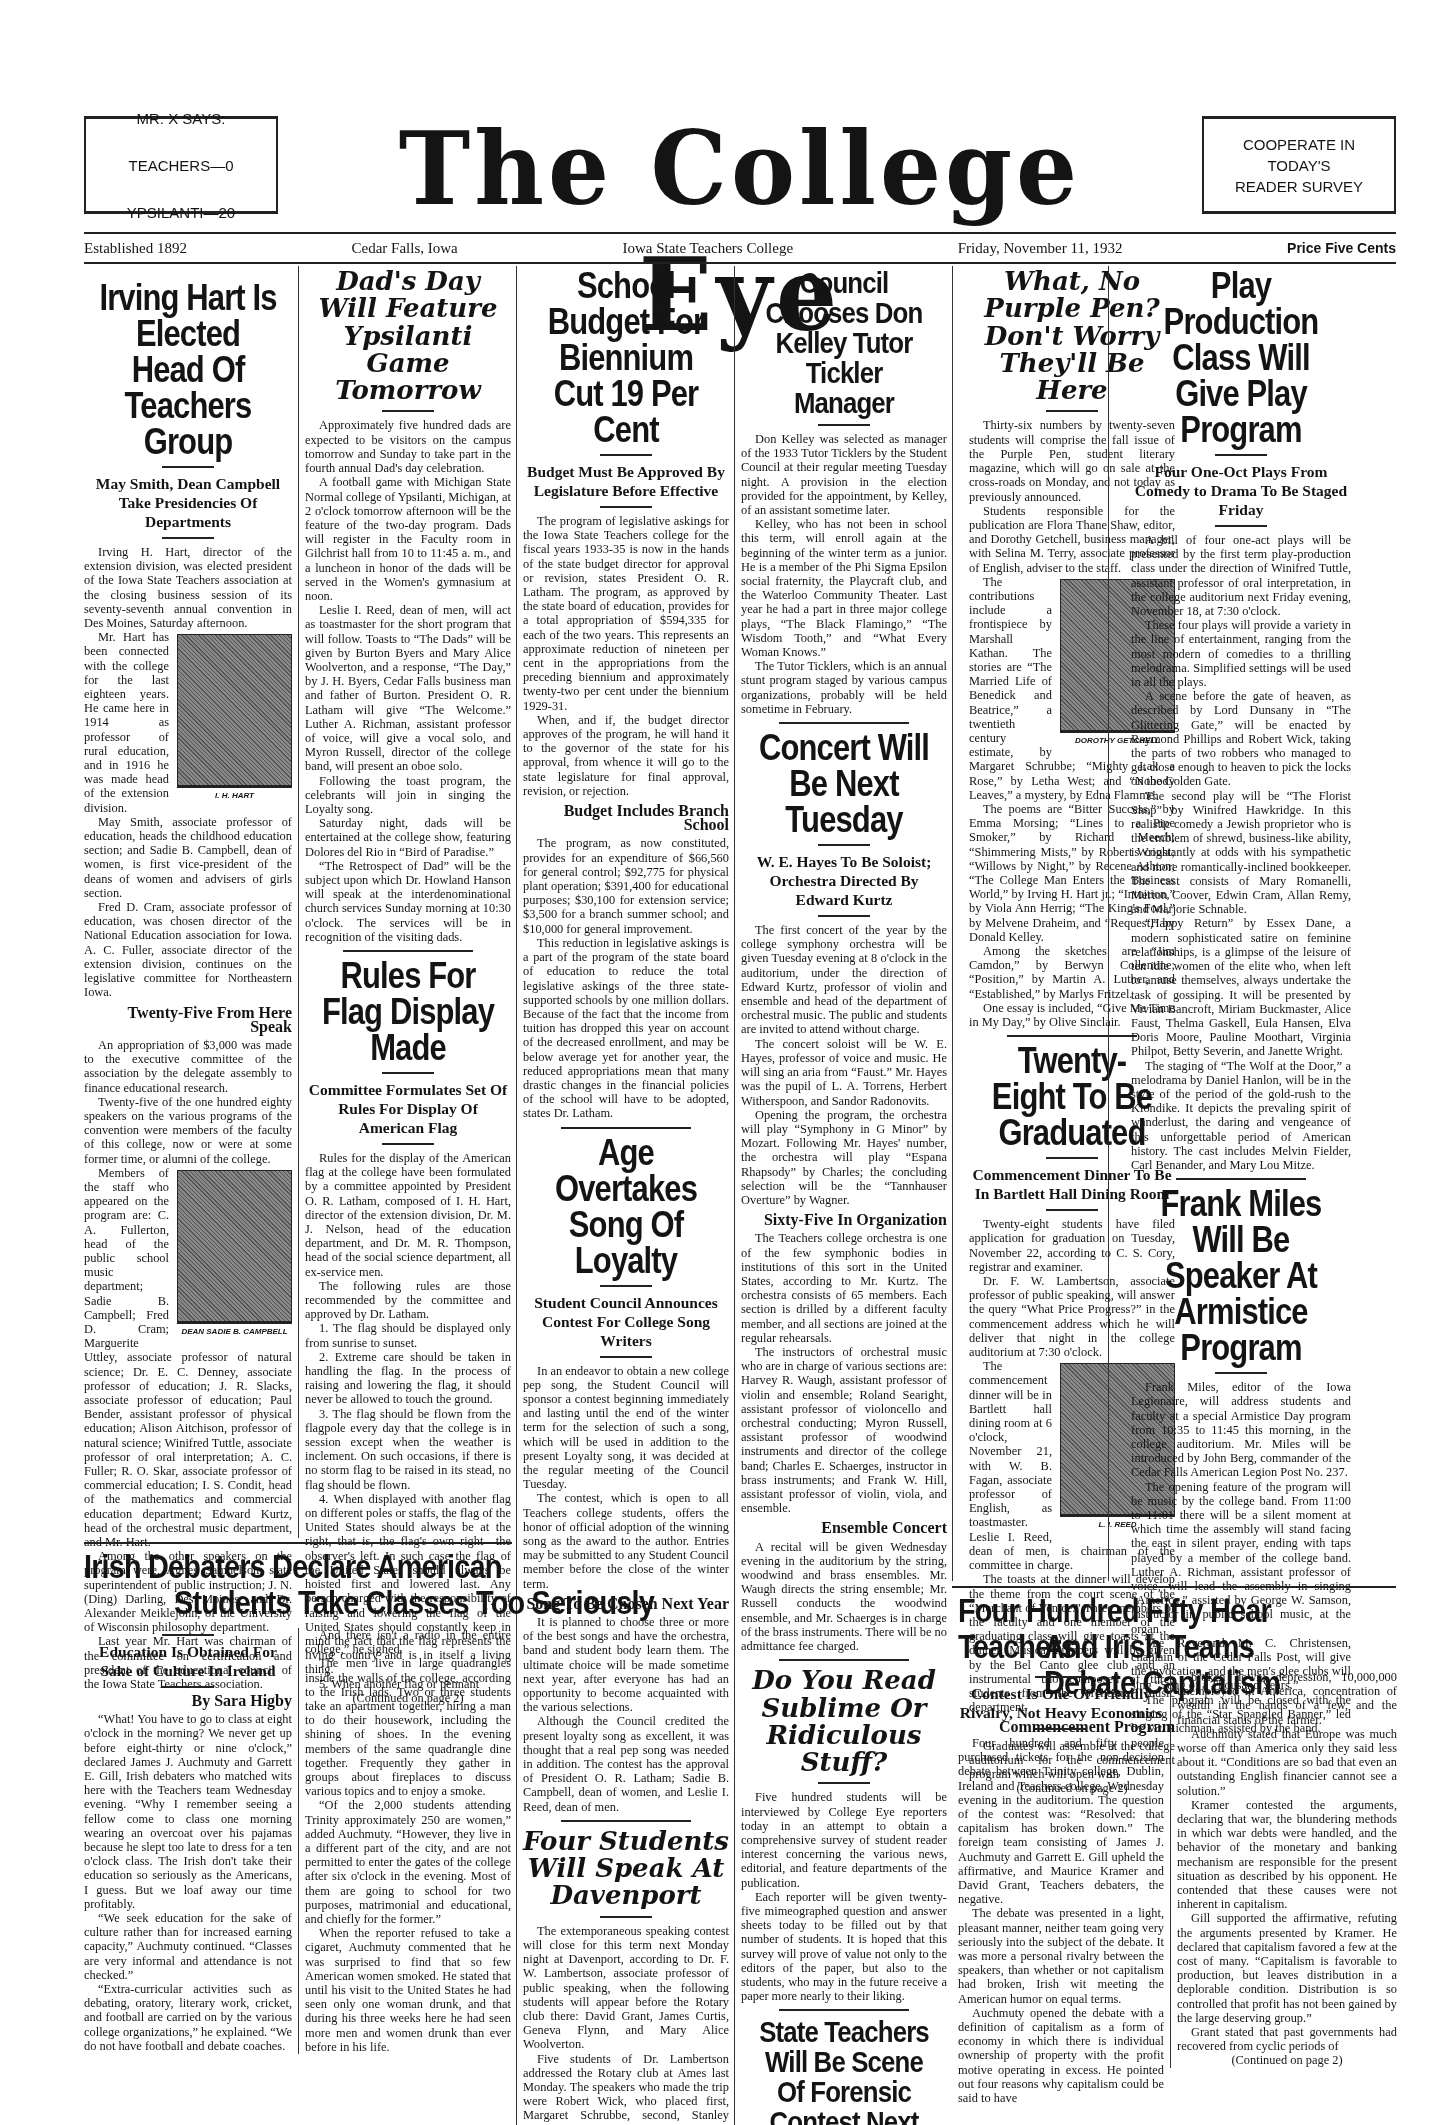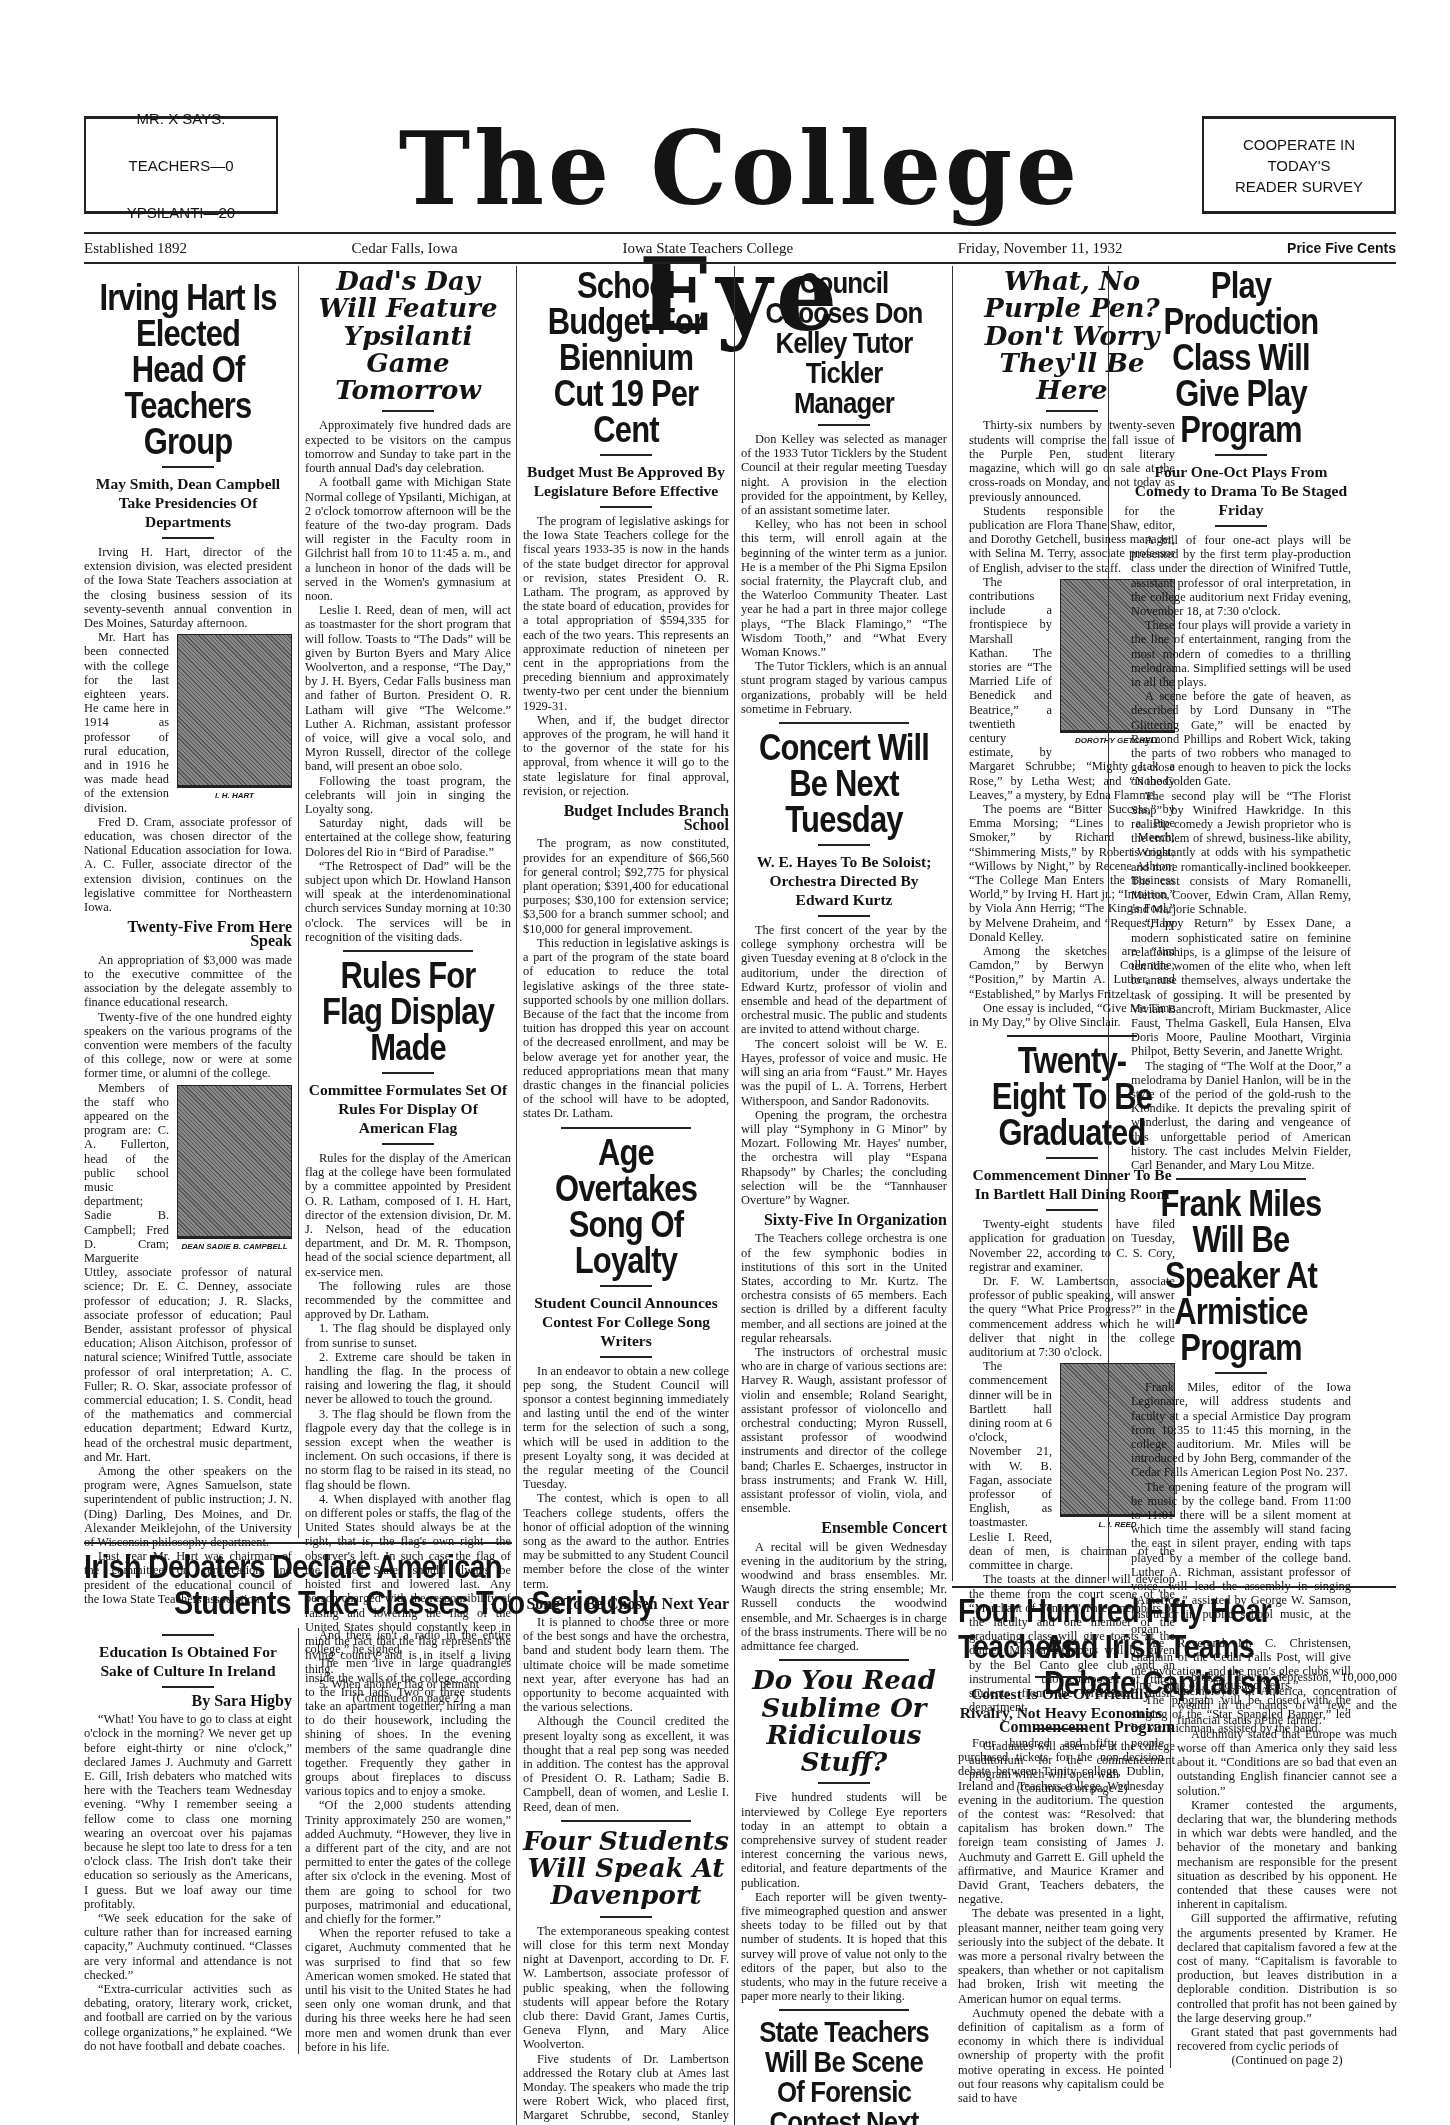--- a/index.html
+++ b/index.html
@@ -65,20 +65,21 @@
       <div class="hed big">Irving Hart Is Elected Head Of Teachers Group</div>
       <div class="rule"></div>
       <div class="deck">May Smith, Dean Campbell Take Presidencies Of Departments</div>
       <div class="rule"></div>
       <p>Irving H. Hart, director of the extension division, was elected president of the Iowa State Teachers association at the closing business session of its seventy-seventh annual convention in Des Moines, Saturday afternoon.</p>
       <div class="photo">
           <div class="img"></div>
           <div class="cap">I. H. HART</div>
         </div>
       <p>Mr. Hart has been connected with the college for the last eighteen years. He came here in 1914 as professor of rural education, and in 1916 he was made head of the extension division.</p>
+      <p>May Smith, associate professor of education, heads the childhood education section; and Sadie B. Campbell, dean of women, is first vice-president of the deans of women and advisers of girls section.</p>
       <p>Fred D. Cram, associate professor of education, was chosen director of the National Education association for Iowa. A. C. Fuller, associate director of the extension division, continues on the legislative committee for Northeastern Iowa.</p>
       <div class="sub">Twenty-Five From Here Speak</div>
       <p>An appropriation of $3,000 was made to the executive committee of the association by the delegate assembly to finance educational research.</p>
       <p>Twenty-five of the one hundred eighty speakers on the various programs of the convention were members of the faculty of this college, now or were at some former time, or alumni of the college.</p>
       <div class="photo">
           <div class="img"></div>
           <div class="cap">DEAN SADIE B. CAMPBELL</div>
         </div>
       <p>Members of the staff who appeared on the program are: C. A. Fullerton, head of the public school music department; Sadie B. Campbell; Fred D. Cram; Marguerite Uttley, associate professor of natural science; Dr. E. C. Denney, associate professor of education; J. R. Slacks, associate professor of education; Paul Bender, assistant professor of physical education; Alison Aitchison, professor of natural science; Winifred Tuttle, associate professor of oral interpretation; A. C. Fuller; R. O. Skar, associate professor of commercial education; I. S. Condit, head of the mathematics and commercial education department; Edward Kurtz, head of the orchestral music department, and Mr. Hart.</p>
       <p>Among the other speakers on the program were, Agnes Samuelson, state superintendent of public instruction; J. N. (Ding) Darling, Des Moines, and Dr. Alexander Meiklejohn, of the University of Wisconsin philosophy department.</p>

